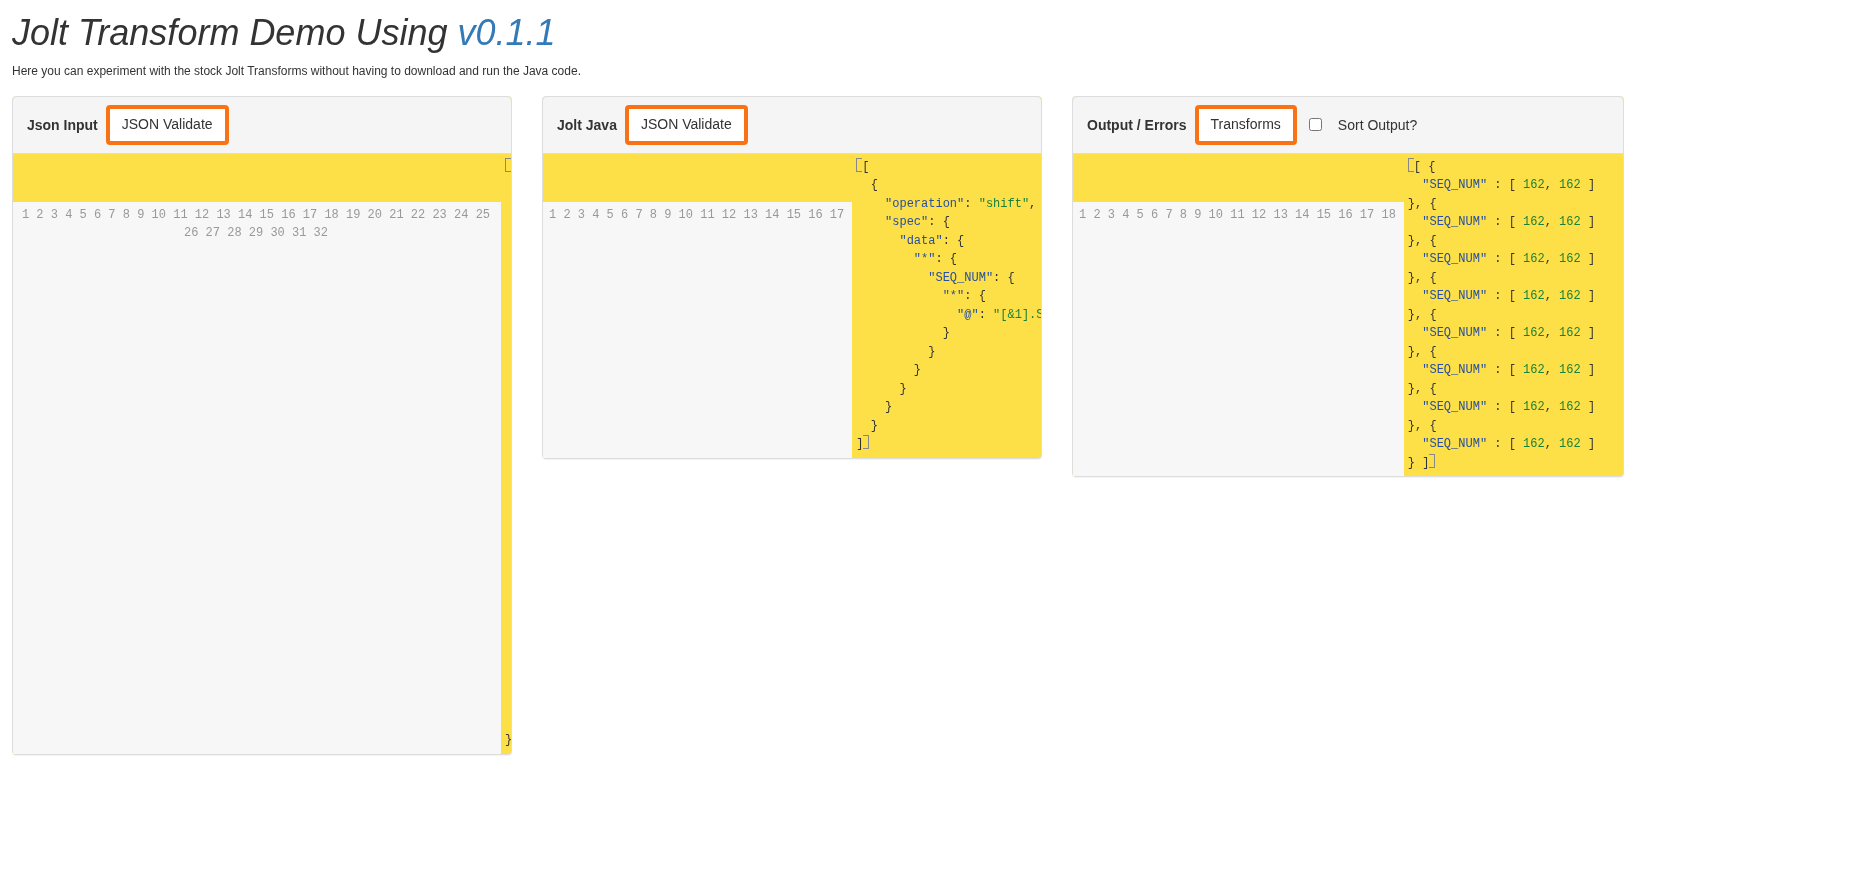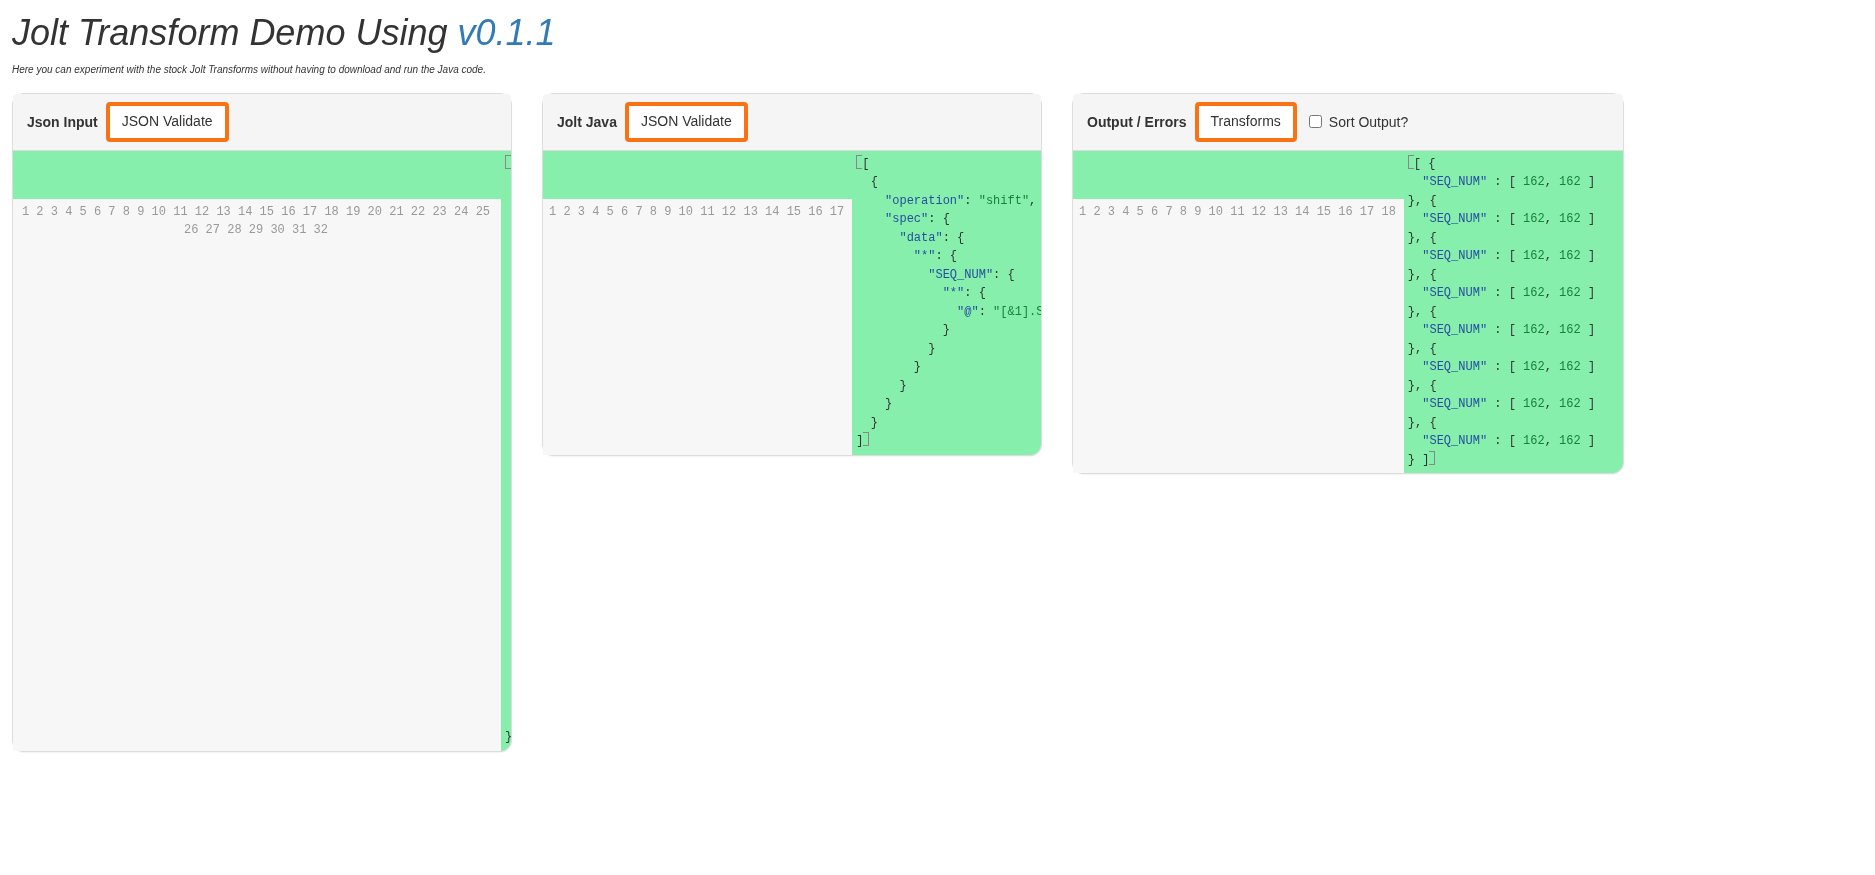--- a/index.html
+++ b/index.html
@@ -17,35 +17,34 @@
     font-weight: 500;
     margin: 0 0 10px 0;
     color: #333;
     font-style: italic;
   }
   h1 a {
     color: #337ab7;
     text-decoration: none;
   }
   .subtitle {
-    font-size: 10px;
+    font-size: 12px;
     margin: 0 0 18px 0;
     color: #333;
-    font-style: italic;
   }
   .columns {
     display: flex;
     gap: 30px;
     align-items: flex-start;
   }
   .pane {
     border: 1px solid #ddd;
-    border-radius: 12px;
+    border-radius: 4px;
     box-shadow: 0 1px 1px rgba(0,0,0,.05);
-    background: #86efac;
+    background: #fde047;
   }
   .pane-input  { width: 500px; }
   .pane-spec   { width: 500px; }
   .pane-output { width: 552px; }
   .pane-header {
     background: #f5f5f5;
     border-bottom: 1px solid #ddd;
     border-top-left-radius: 4px;
     border-top-right-radius: 4px;
     padding: 8px 14px;
@@ -67,21 +66,21 @@
     line-height: 1.4;
     color: #333;
     background-color: #fff;
     border: 4px solid #f97316;
     border-radius: 4px;
     cursor: pointer;
   }
   .check-wrap {
     display: flex;
     align-items: center;
-    gap: 4px;
+    gap: 13px;
     font-size: 14px;
   }
   .check-wrap input[type=checkbox] {
     width: 13px;
     height: 13px;
   }
   .editor {
     display: flex;
     font-family: Consolas, Menlo, Monaco, "Courier New", monospace;
     font-size: 12px;

